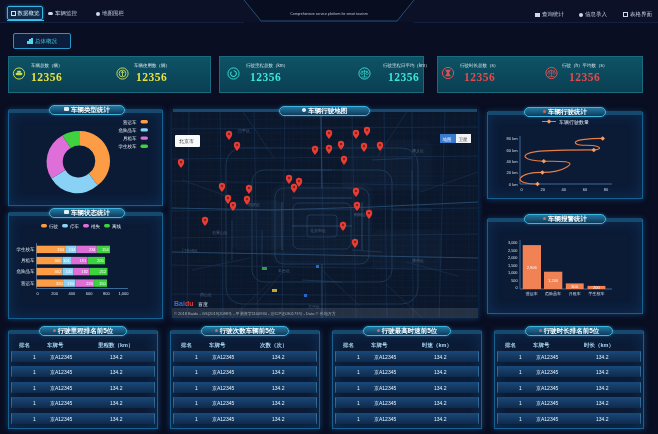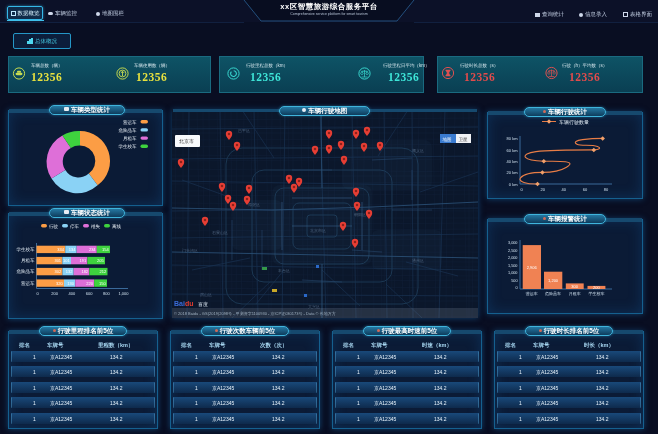--- a/index.html
+++ b/index.html
@@ -41,21 +41,20 @@
 
 <div id="topbar"></div>
 <div id="tab1" class="tab"><span class="ticon"></span>数据概览</div>
 <div id="tab1u"></div>
 <div class="tab" style="left:48px;top:10px;"><span class="ticon2"></span>车辆监控</div>
 <div class="tab" style="left:96px;top:10px;"><span class="ticon2" style="border-radius:50%;width:4px;height:4px;"></span>地图围栏</div>
 <div class="tab" style="left:535px;top:11px;"><span class="ticon2" style="height:4px;border-radius:0;"></span>查询统计</div>
 <div class="tab" style="left:579px;top:11px;"><span class="ticon2" style="width:4px;height:4px;border-radius:50%;"></span>信息录入</div>
 <div class="tab" style="left:623px;top:11px;"><span class="ticon" style="border-color:#cfd8ea;"></span>表格界面</div>
 <div id="titlewrap">
-<div id="maintitle">xx区智慧旅游综合服务平台</div>
 <div id="subtitle">Comprehensive service platform for smart tourism</div>
 </div>
 <svg class="abs" style="left:0;top:0;" width="658" height="26" viewBox="0 0 658 26">
   <path d="M244,0 L261,21 L397,21 L414,0 Z" fill="#080d20"></path>
   <path d="M244,0 L261,21 L397,21 L414,0" stroke="#24507e" stroke-width="1" fill="none"></path>
   <path d="M0,22.5 L244,22.5 M414,22.5 L658,22.5" stroke="#11203f" stroke-width="1"></path>
 </svg>
 
 <div id="subnav"><span class="bars">
       <i style="left:0;height:3px;"></i>

